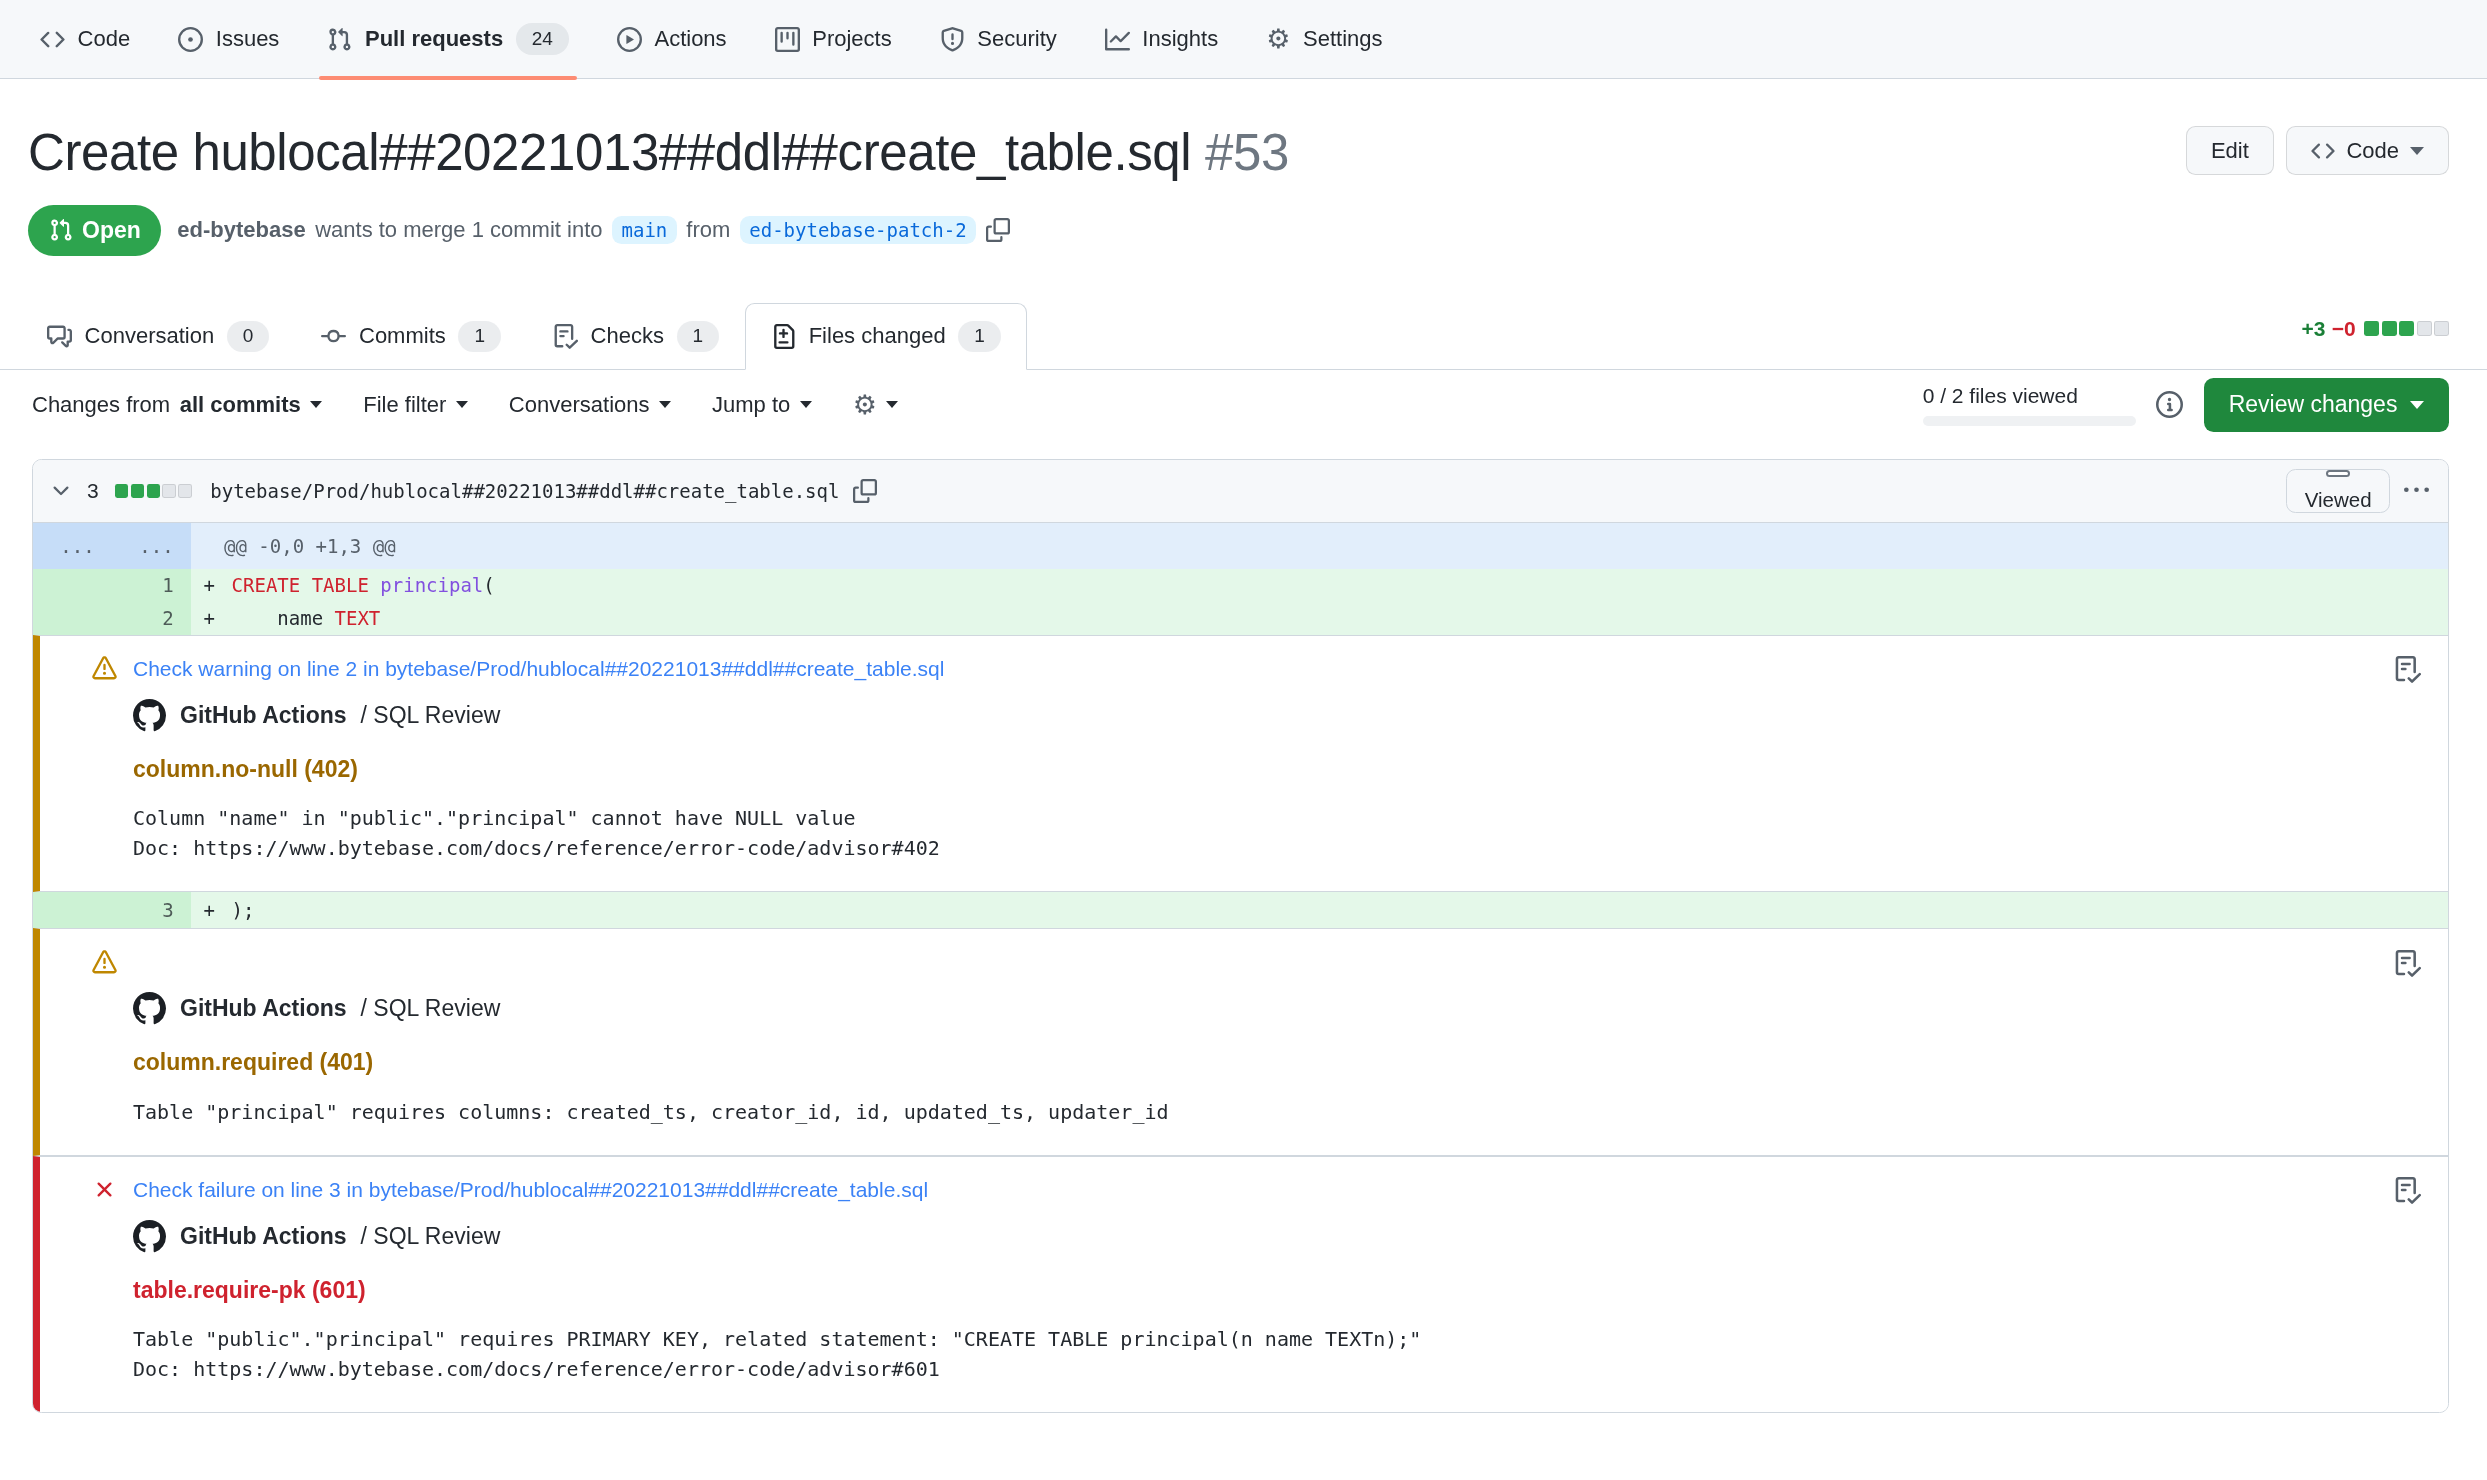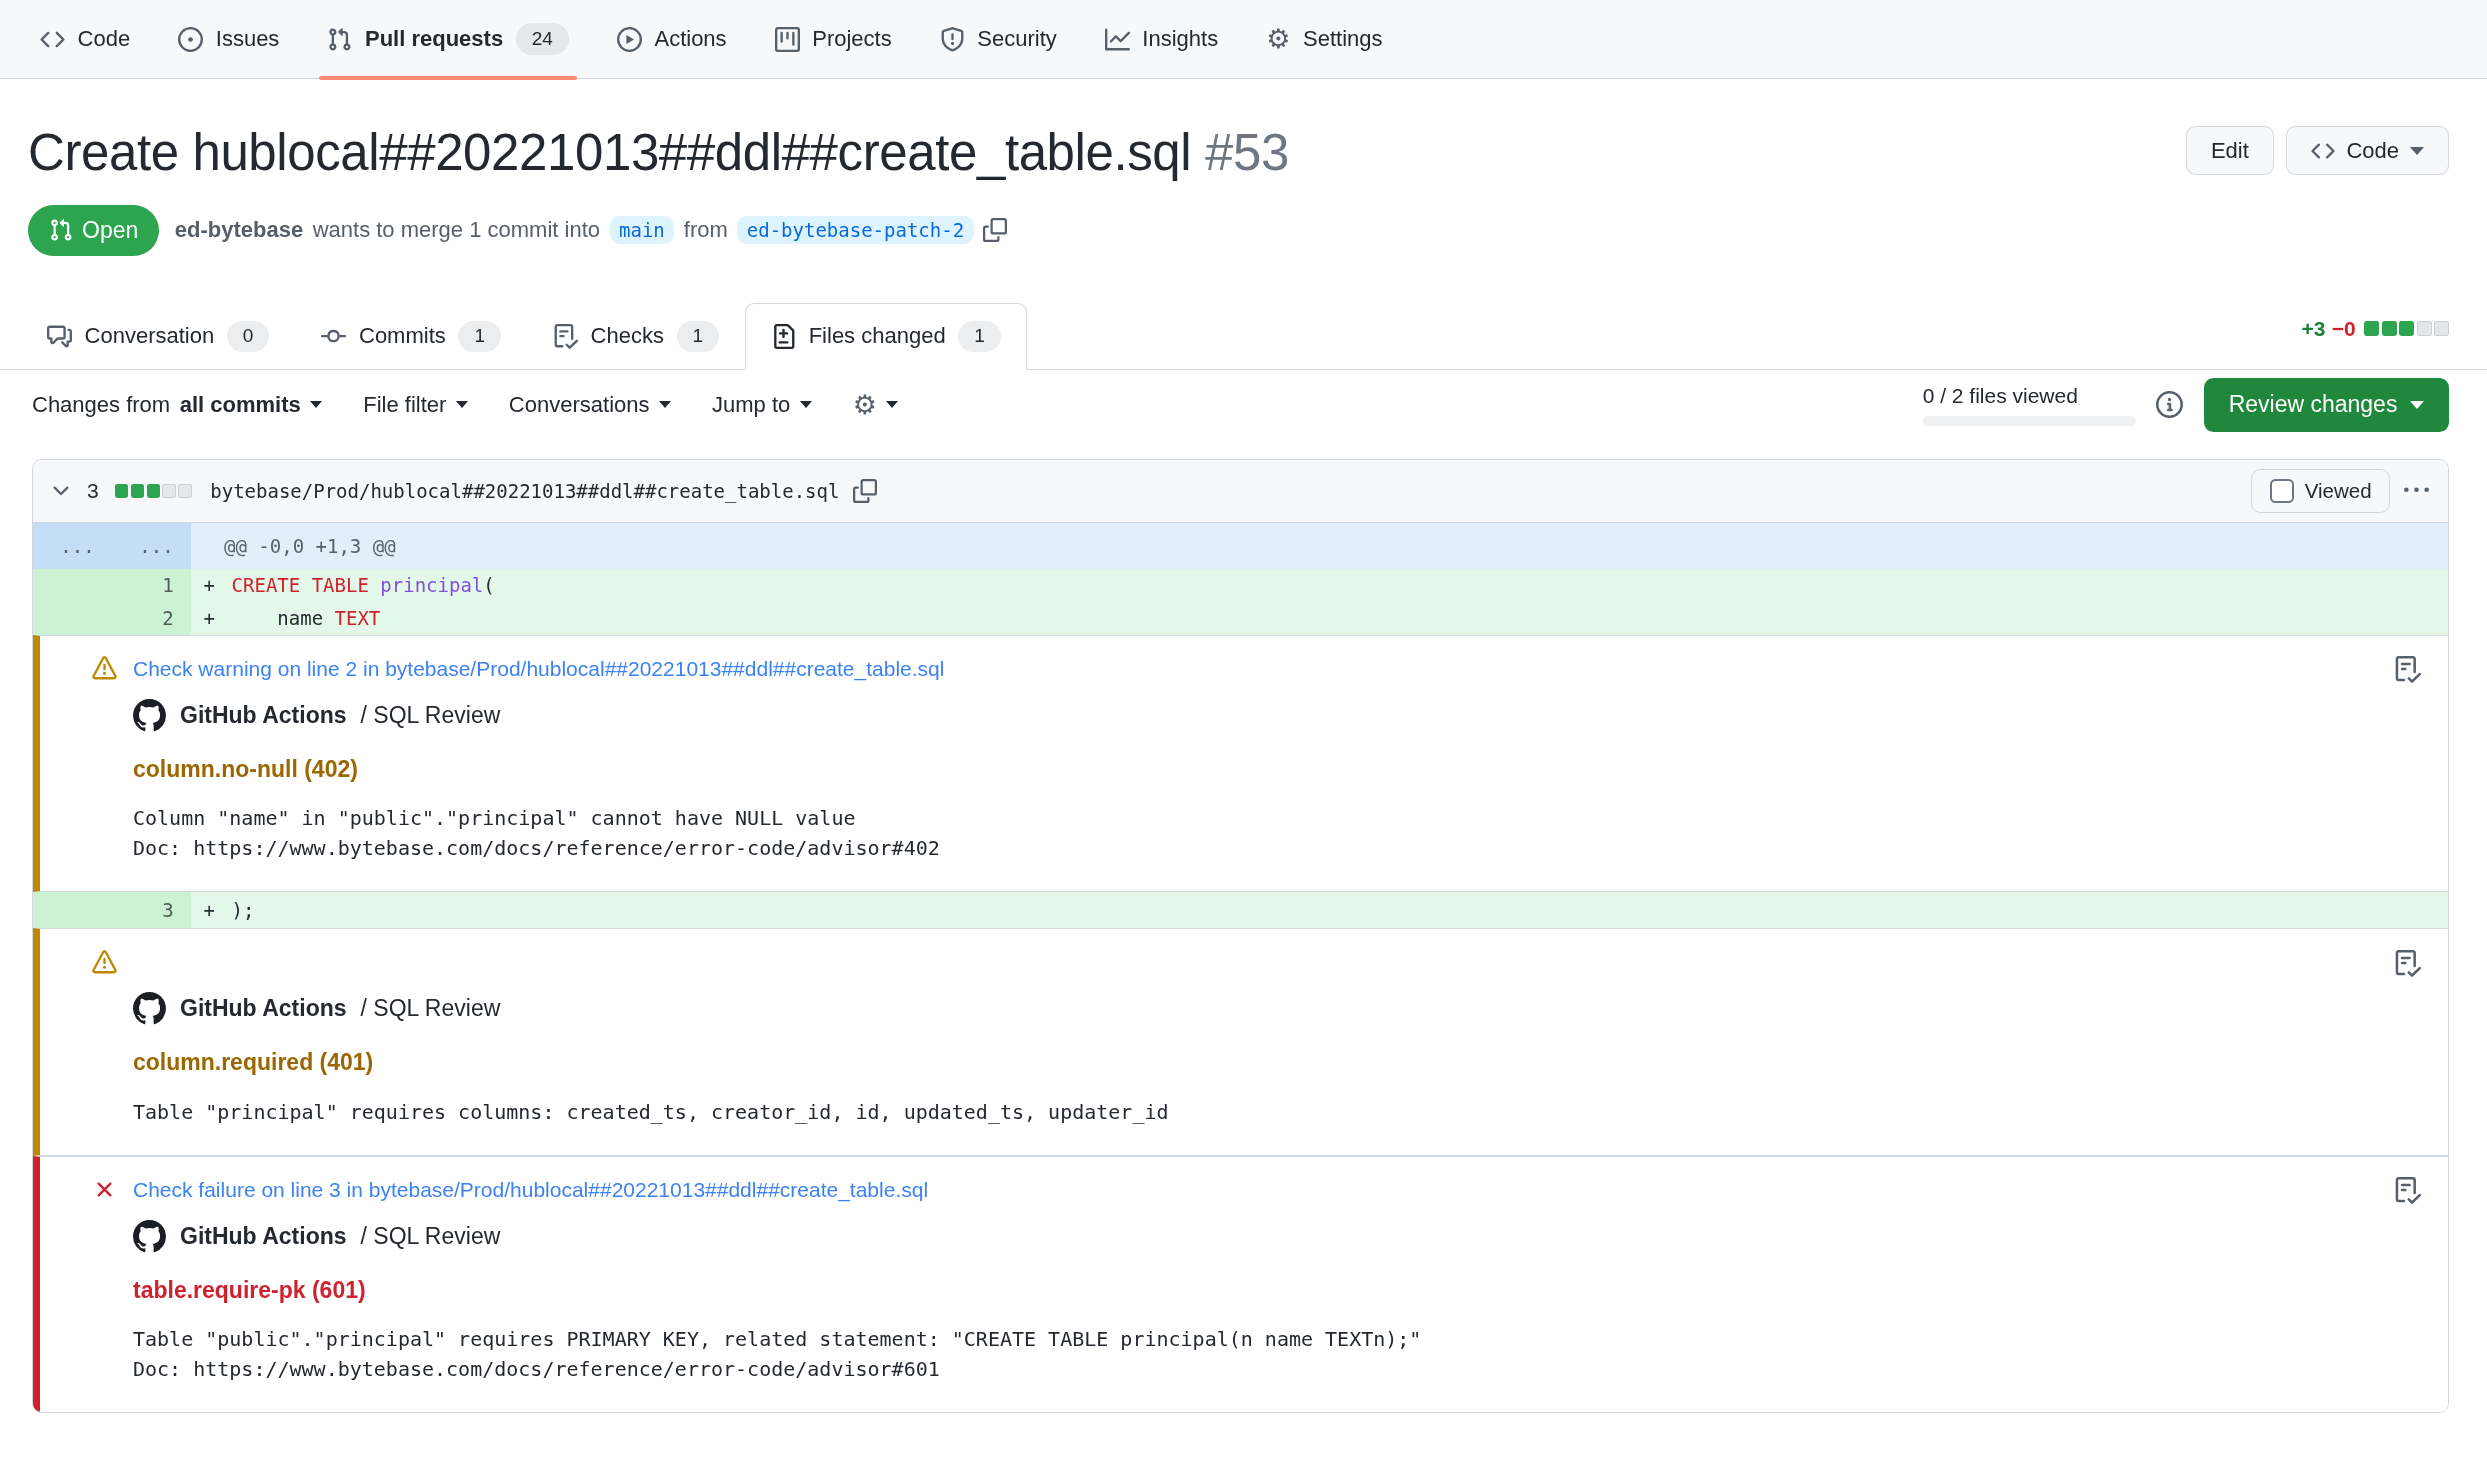--- a/index.html
+++ b/index.html
@@ -24,21 +24,21 @@
   .counter{background:rgba(175,184,193,.25);border-radius:32px;padding:1.6px 16px;font-size:19px;line-height:28px;color:var(--fg);}
 
   
   .pr-head{padding:43px 38px 0 28px;position:relative;}
   .pr-title{font-size:51px;font-weight:400;line-height:62px;letter-spacing:-0.4px;}
   .pr-number{color:#6e7781;font-weight:300;}
   .head-actions{position:absolute;top:47px;right:38px;display:flex;gap:12.6px;}
   .btn{display:inline-flex;align-items:center;gap:11px;height:49px;padding:0 24px;border:1.6px solid rgba(31,35,40,.15);border-radius:9.5px;background:var(--subtle);font-size:22px;font-weight:500;color:var(--fg);cursor:pointer;}
   .caret{width:0;height:0;border-left:7px solid transparent;border-right:7px solid transparent;border-top:8px solid currentColor;display:inline-block;}
   .status-row{display:flex;align-items:center;gap:16px;margin-top:20.5px;}
-  .badge-open{display:inline-flex;align-items:center;gap:9.5px;background:var(--accent-green);color:#fff;border-radius:788px;padding:0 20.5px;height:51px;font-weight:400;font-size:23px;}
+  .badge-open{display:inline-flex;align-items:center;gap:9.5px;background:var(--accent-green);color:#fff;border-radius:788px;padding:0 20.5px;height:51px;font-weight:700;font-size:23px;}
   .merge-line{color:var(--muted);display:flex;align-items:center;gap:9.5px;flex-wrap:wrap;}
   .merge-line .author{font-weight:700;color:var(--muted);}
   .branch{font-family:"DejaVu Sans Mono","Liberation Mono",monospace;font-size:19px;background:var(--branch-bg);color:var(--branch-fg);padding:3.2px 9.5px;border-radius:9.5px;}
 
   
   .tabs-wrap{margin-top:47px;border-bottom:1.6px solid var(--border);padding:0 21px;display:flex;align-items:flex-end;position:relative;}
   .tab{display:inline-flex;align-items:center;gap:12.6px;padding:17.4px 25px;border:1.6px solid transparent;border-radius:9.5px 9.5px 0 0;margin-bottom:-1.6px;cursor:pointer;}
   .tab .lbl{color:var(--fg);}
   .tab.active{background:#fff;border-color:var(--border);border-bottom-color:#fff;}
   .diffstat{position:absolute;right:38px;top:14px;display:flex;align-items:center;gap:6.3px;font-weight:700;font-size:21px;}
@@ -59,21 +59,21 @@
   .btn-green .caret{color:#fff;}
 
   
   .file-card{margin:27px 38px 0 32px;border:1.6px solid var(--border);border-radius:9.5px;overflow:hidden;}
   .file-header{background:var(--subtle);border-bottom:1.6px solid var(--border);height:63px;display:flex;align-items:center;padding:0 19px 0 16px;gap:14px;}
   .file-header .num{font-size:21px;}
   .mini-squares{display:flex;}
   .mini-squares .sq{width:13.4px;height:13.4px;}
   .file-path{font-family:"DejaVu Sans Mono","Liberation Mono",monospace;font-size:19px;color:var(--fg);margin-left:4.7px;}
   .file-header .spacer{flex:1;}
-  .viewed-btn{display:inline-flex;align-items:center;gap:11px;border:1.6px solid var(--border);border-radius:9.5px;height:44px;padding:0 17.4px;background:transparent;font-size:20.5px;color:var(--fg);cursor:pointer;}
+  .viewed-btn{display:inline-flex;align-items:center;gap:11px;border:1.6px solid var(--border);border-radius:9.5px;height:44px;padding:0 17.4px;background:transparent;font-size:20.5px;color:var(--fg);cursor:pointer;flex-direction:column;}
   .checkbox{width:24px;height:24px;border:2.4px solid #6e7781;border-radius:5.5px;background:#fff;}
 
   
   .mono{font-family:"DejaVu Sans Mono","Liberation Mono",monospace;}
   .diff-row{display:flex;align-items:stretch;}
   .gutter{width:158px;flex:none;display:flex;}
   .gutter span{width:79px;text-align:right;padding-right:17.4px;font-size:19px;line-height:inherit;}
   .hunk{height:46px;line-height:46px;}
   .hunk .gutter{background:var(--hunk-gutter);color:var(--muted);}
   .hunk .code{background:var(--hunk-bg);color:var(--muted);padding-left:33px;}

